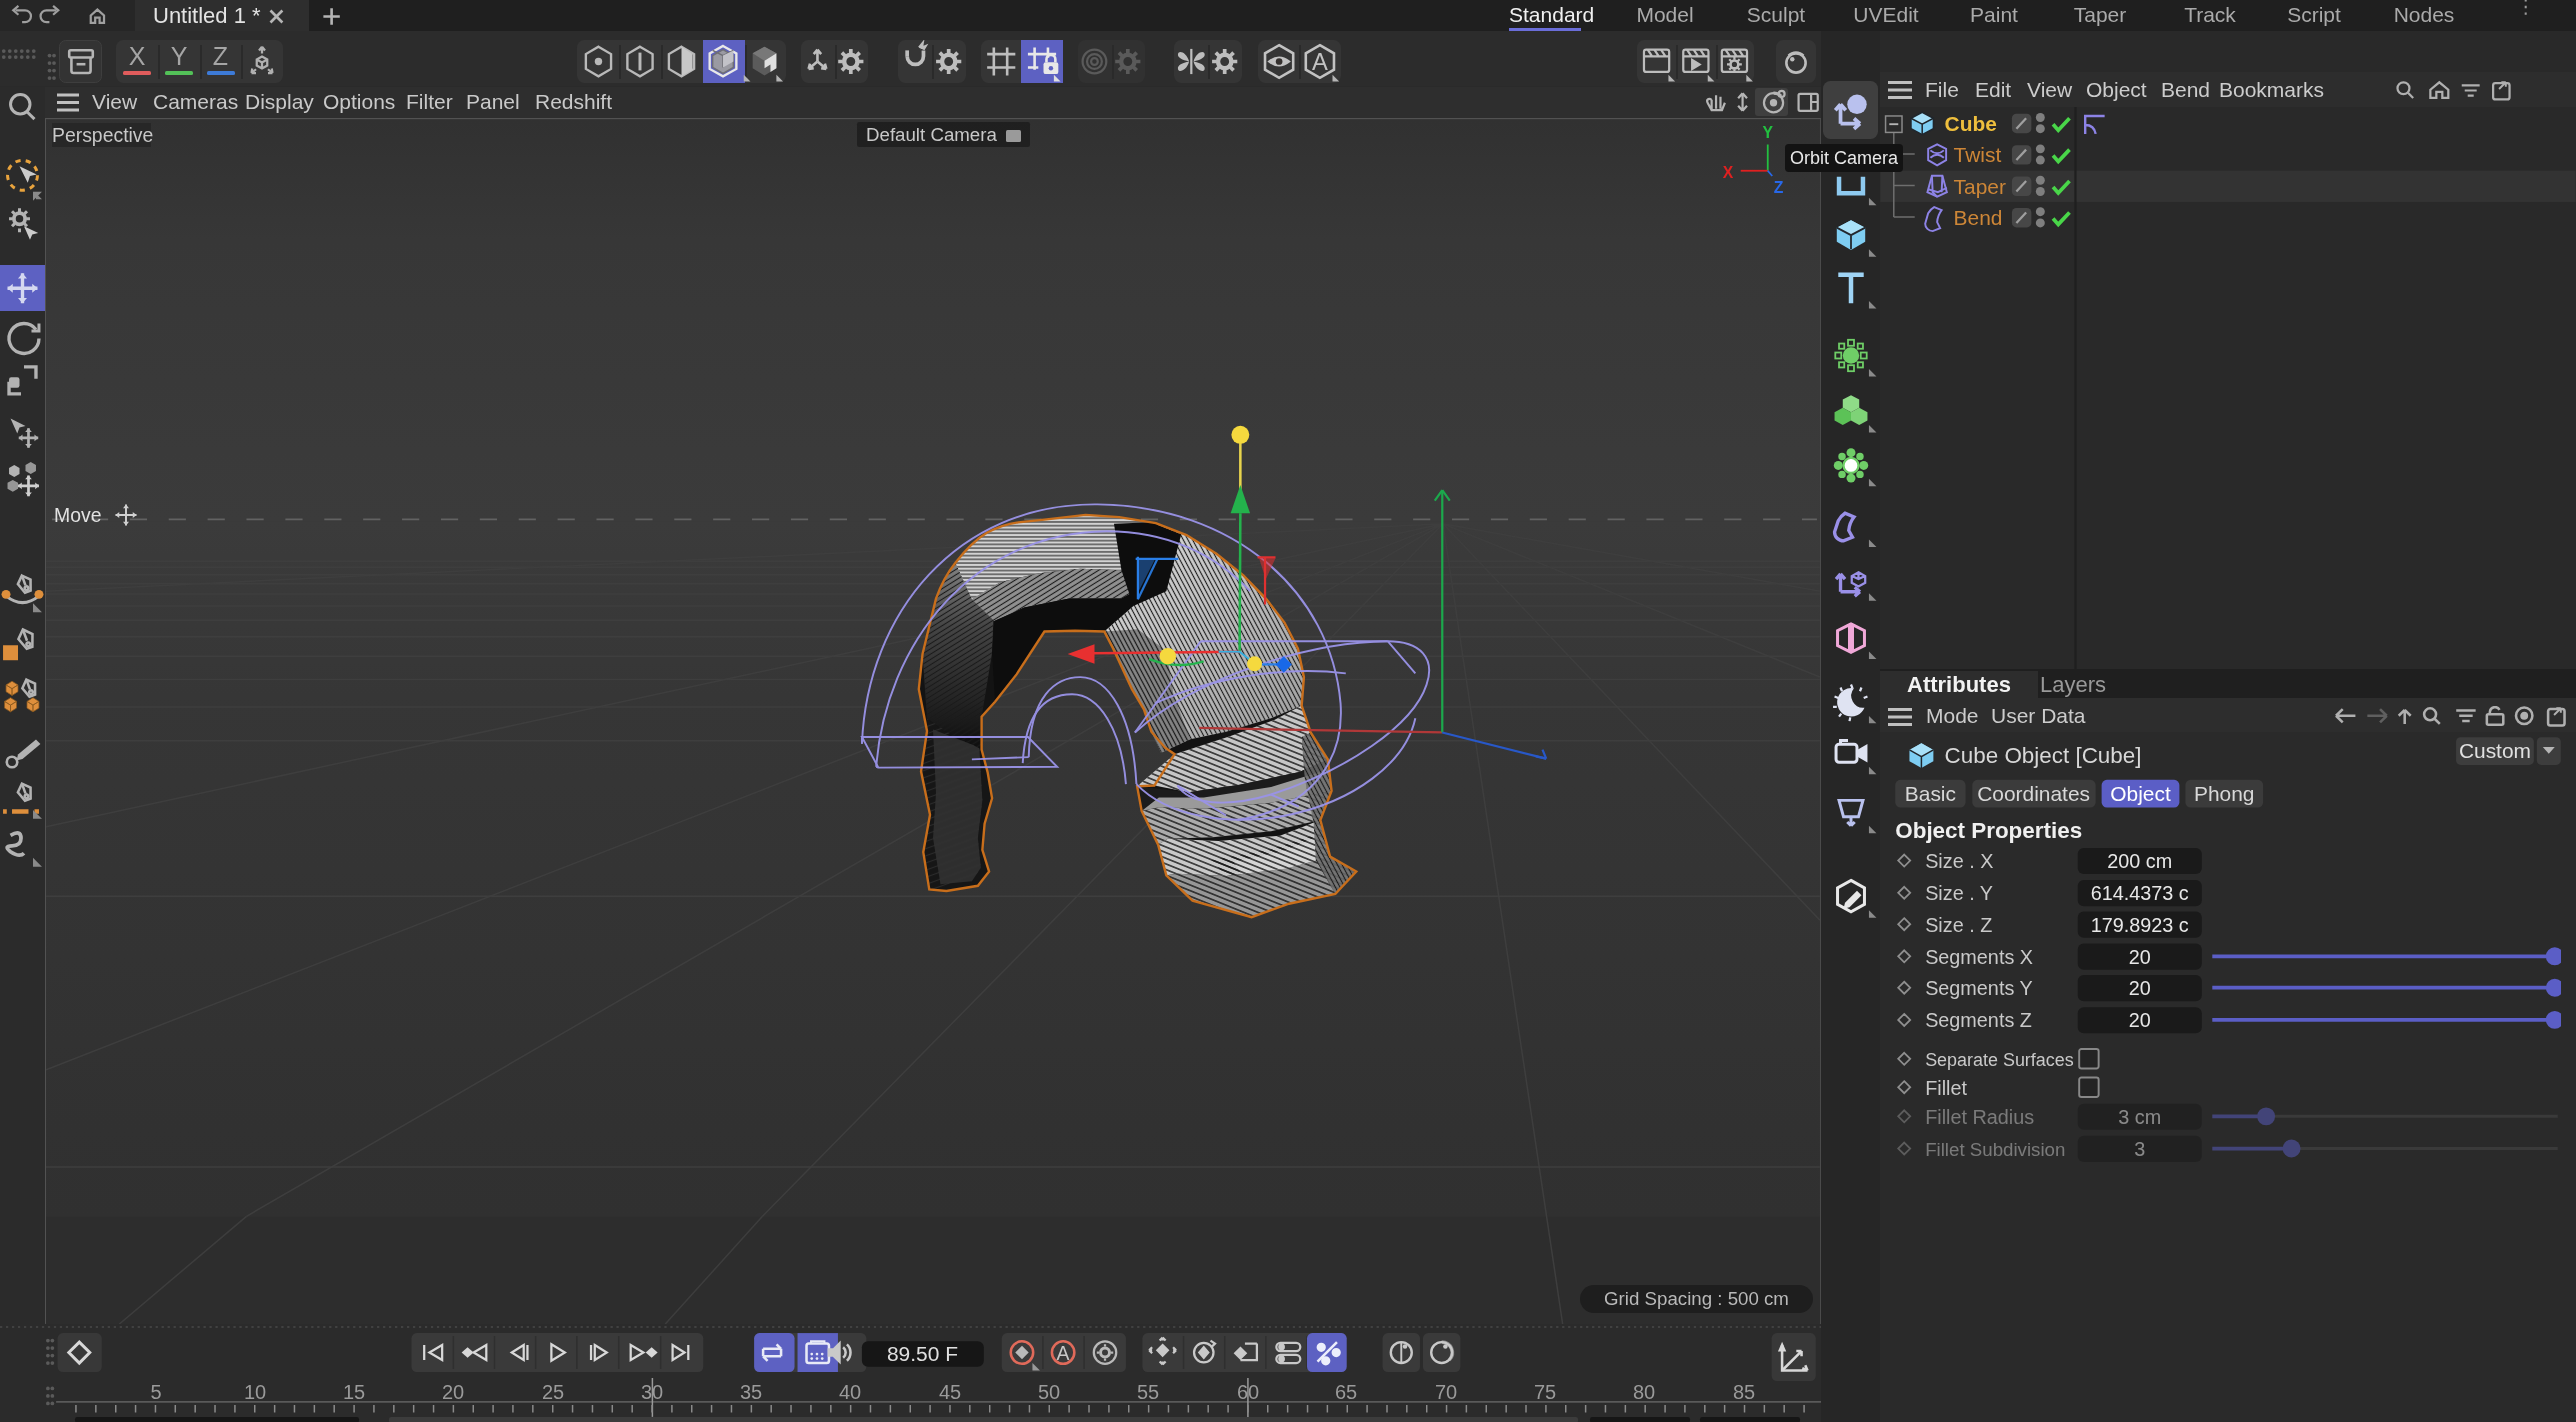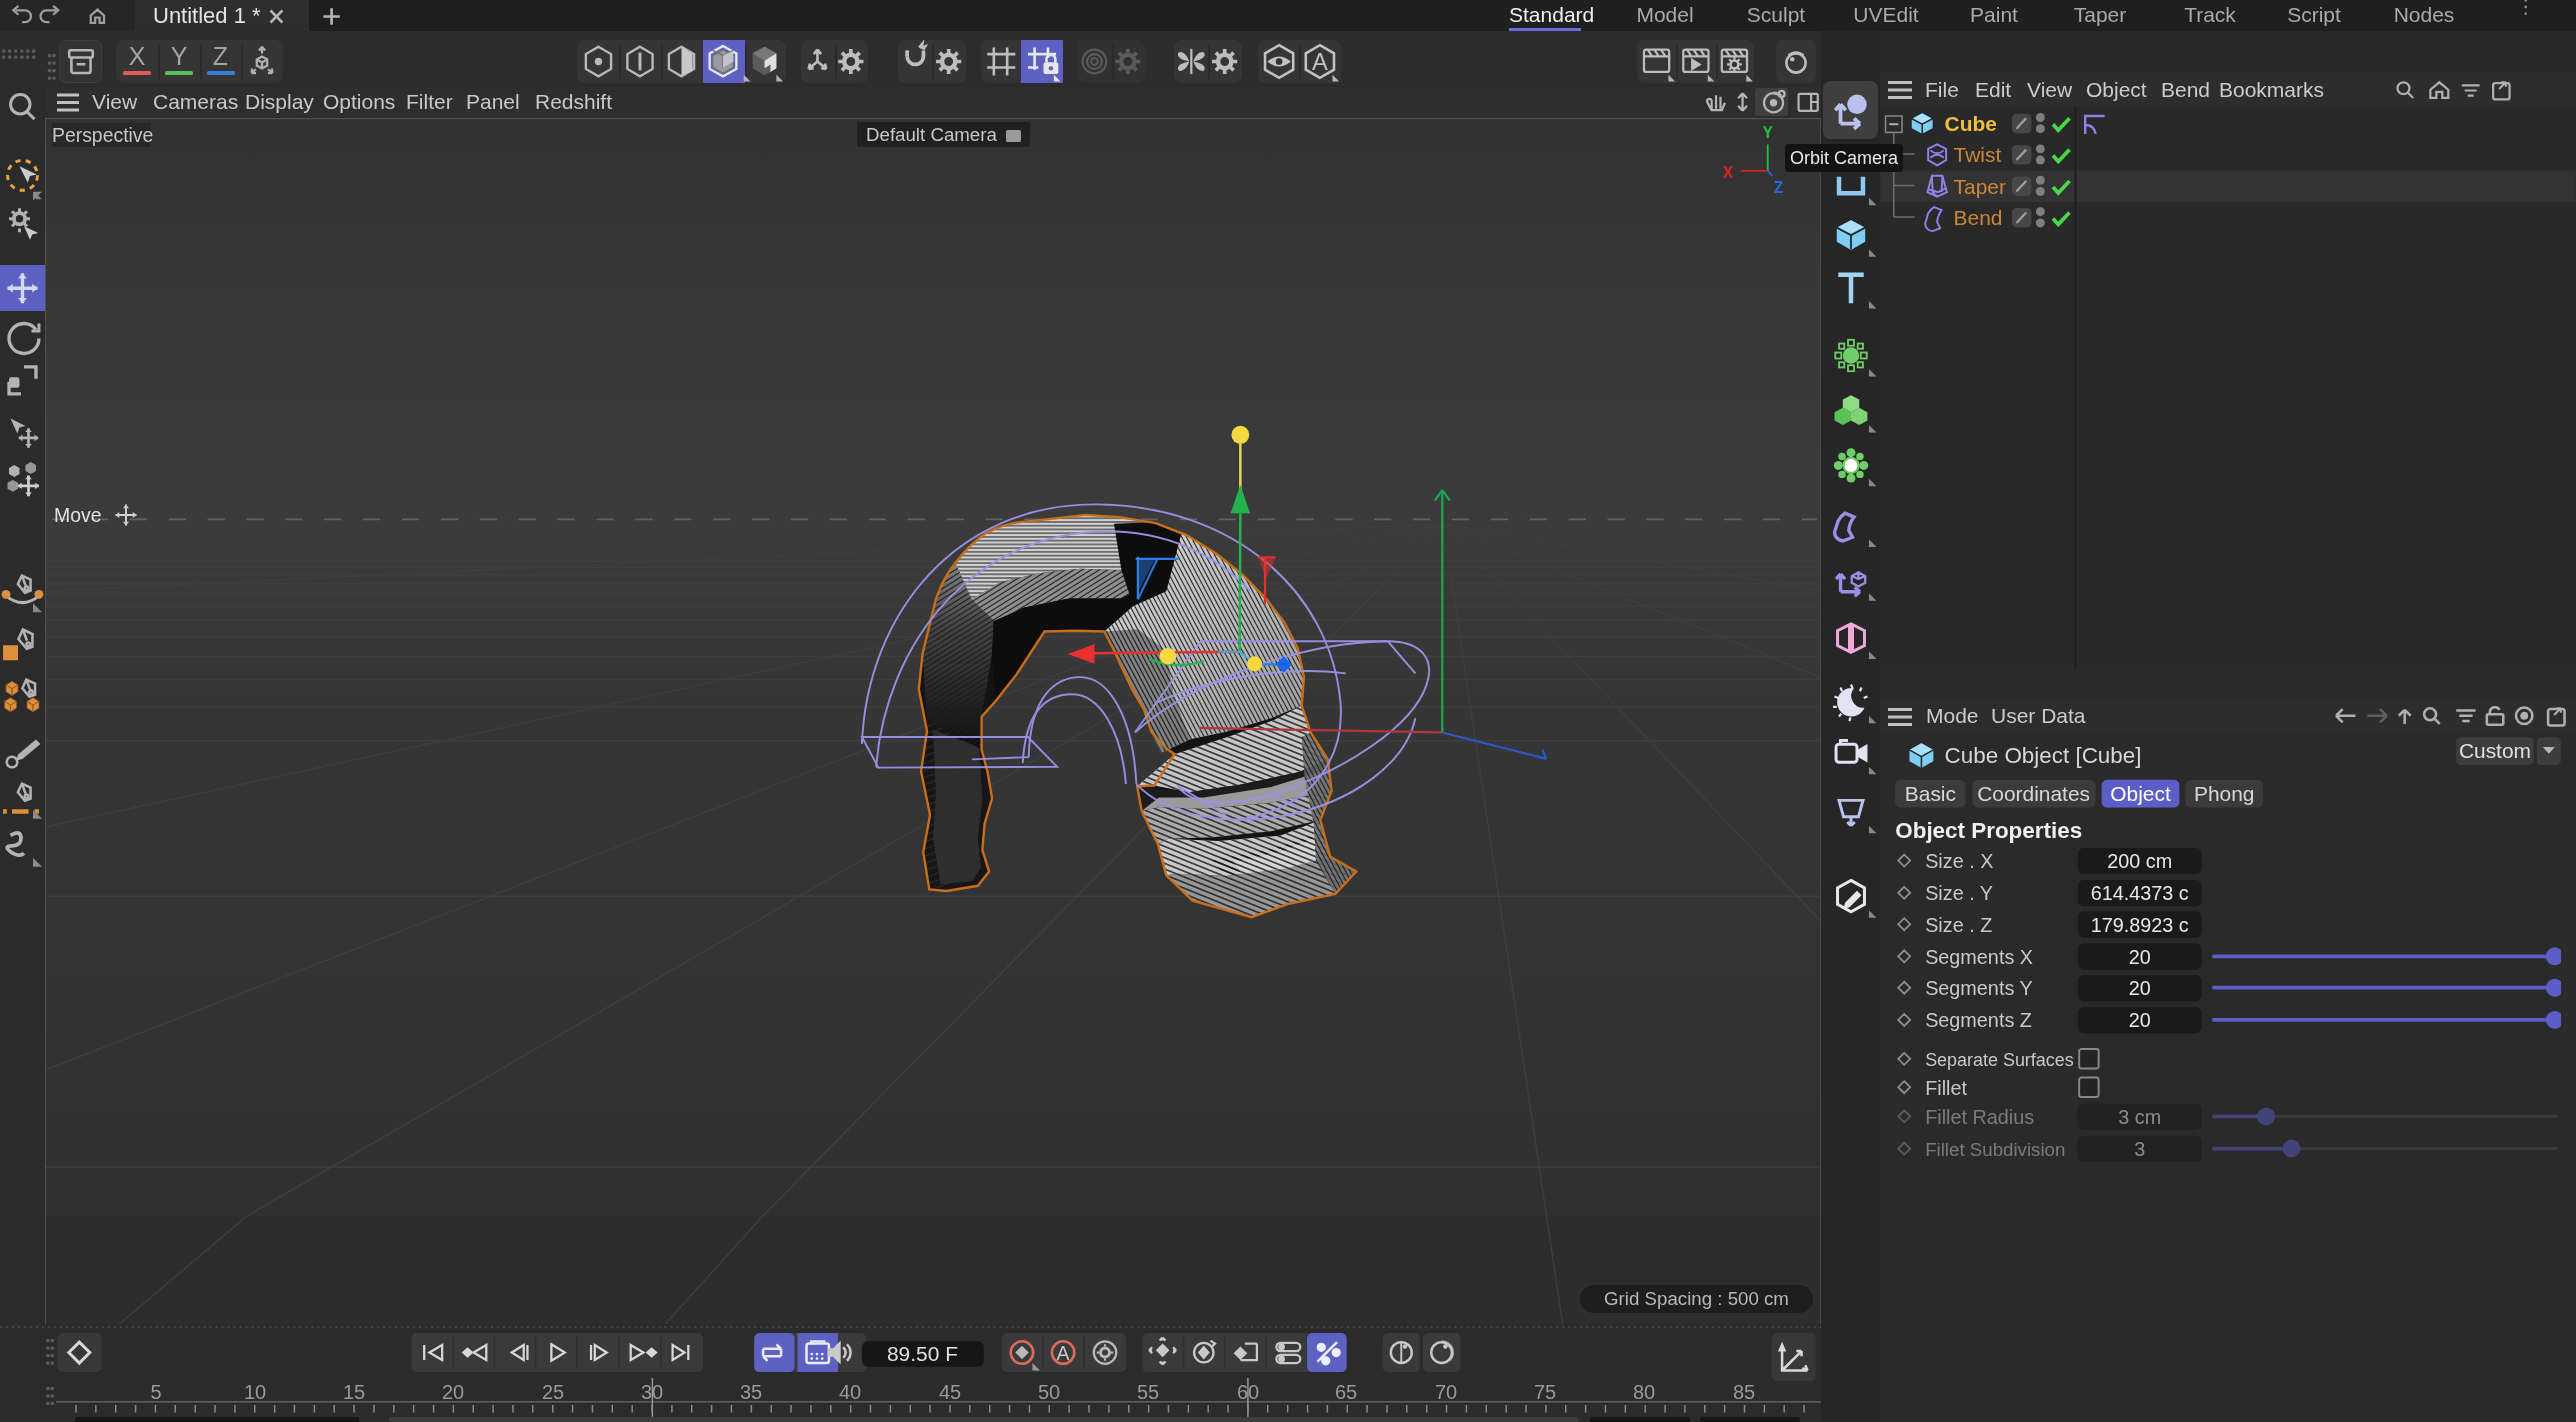--- a/index.html
+++ b/index.html
@@ -877,20 +877,24 @@
       </g>
 
       <path d="M 261 0 v 761" stroke="#1f1f1f" stroke-width="3"></path>
 
       <g transform="translate(272,10)" stroke="#8d83e6" stroke-width="3.2" fill="none">
         <path d="M 2 26 v -24 h 26 M 2 14 q 12 0 14 12"></path>
       </g>
     </svg>
   </div>
   <div class="abs" id="attrpanel">
+    <div class="ptabbar" style="height:29px">
+      <div class="ptab active" style="left:0;top:1.5px;height:28px;line-height:28px">Attributes</div>
+      <div class="ptab" style="left:133px;top:1.5px;height:28px;line-height:28px">Layers</div>
+    </div>
     <div class="pmenu" style="top:29px;height:34px">
       <svg class="abs" style="left:7.5px;top:9.7px" width="24" height="18" viewBox="0 0 32 24">
         <g stroke="#c0c0c0" stroke-width="4">
             <path d="M0 2 h32 M0 12 h32 M0 22 h32"></path>
           </g>
       </svg>
       <span style="left:46px">Mode</span>
       <span style="left:111px">User Data</span>
       <svg class="abs" style="left:453px;top:7.5px" width="239" height="21" viewBox="0 0 320 28">
         <g stroke="#b0b0b0" stroke-width="3.4" fill="none">

